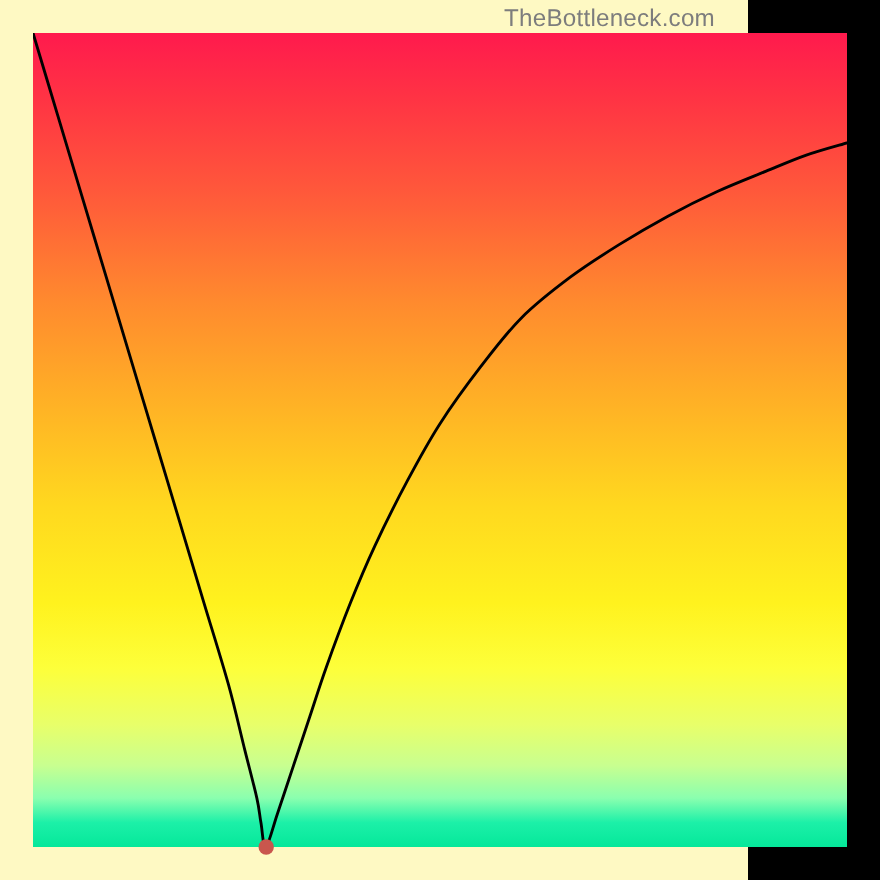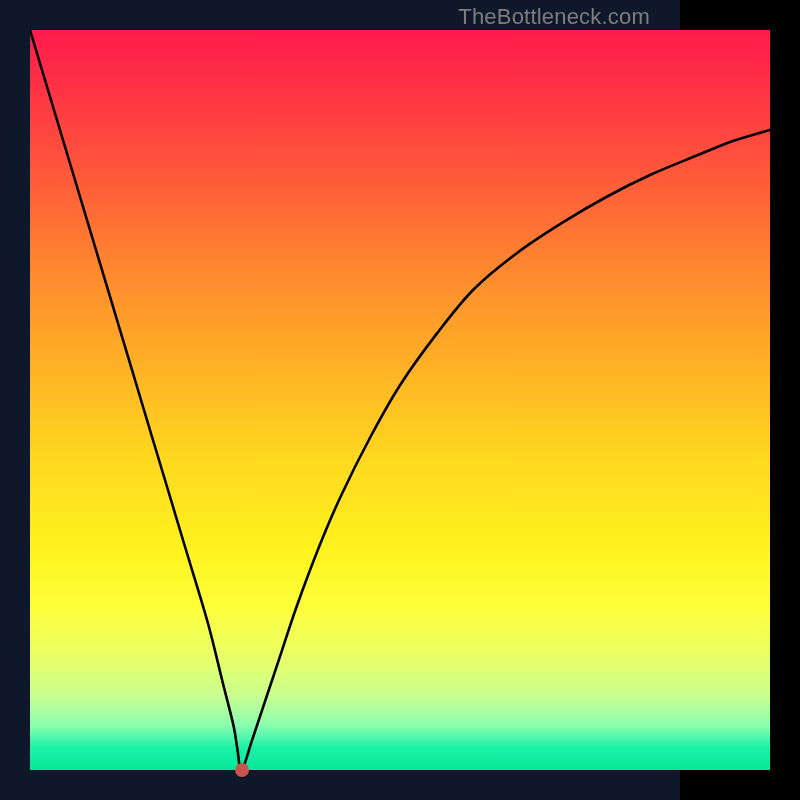--- a/index.html
+++ b/index.html
@@ -8,21 +8,21 @@
     width: 800px;
     height: 800px;
     background: #000;
     overflow: hidden;
     font-family: Arial, Helvetica, sans-serif;
   }
   .frame {
     position: relative;
     width: 680px;
     height: 800px;
-    background: #0f172a;
+    background: #fef9c3;
   }
   .plot-area {
     position: absolute;
     left: 30px;
     top: 30px;
     width: 740px;
     height: 740px;
     background: linear-gradient(
       to bottom,
       #ff1a4d 0%,

